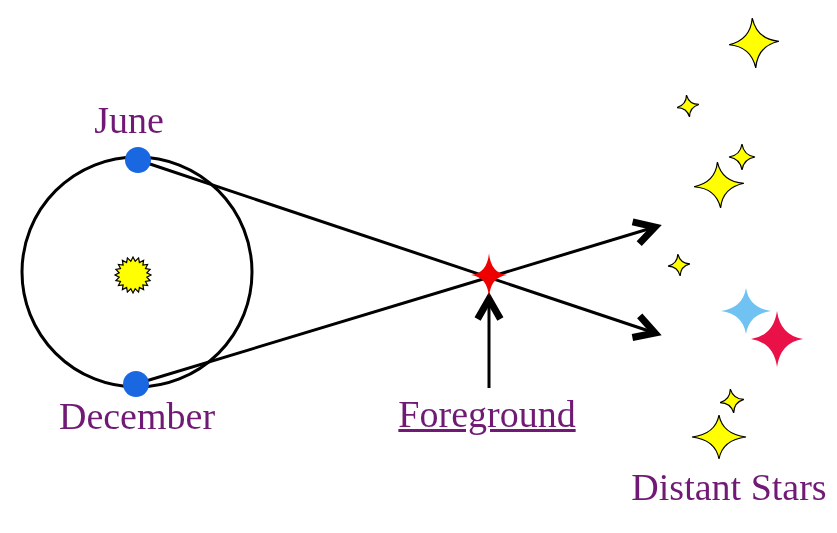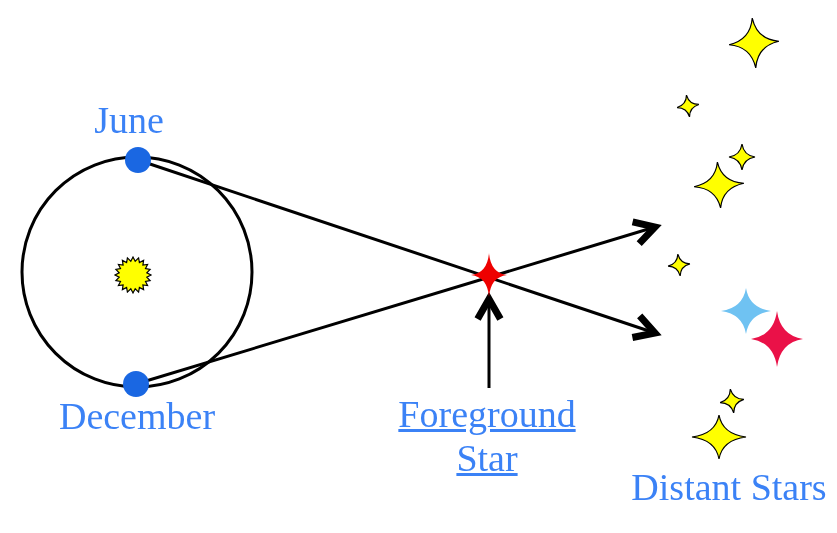--- a/index.html
+++ b/index.html
@@ -6,21 +6,21 @@
   .canvas{
     position:relative;
     width:837px;height:533px;
     background:#ffffff;
     overflow:hidden;
     font-family:"Liberation Serif", serif;
   }
   .scene{position:absolute;left:0;top:0;}
   .label{
     position:absolute;
-    color:#3b82f6;
+    color:#701a75;
     font-size:38px;
     line-height:44px;
     white-space:nowrap;
     transform:translateX(-50%);
     text-align:center;
   }
   .label-june{left:129px;top:98px;}
   .label-december{left:137px;top:394px;}
   .label-foreground{left:487px;top:392px;text-decoration:underline;}
   .label-distant{left:729px;top:465px;}
@@ -51,17 +51,16 @@
       <path d="M 0 -12 Q 1.6 -1.6 12 0 Q 1.6 1.6 0 12 Q -1.6 1.6 -12 0 Q -1.6 -1.6 0 -12 Z" fill="#ffff00" transform="translate(732 401) rotate(-8)" stroke="#000000" stroke-width="1.2"></path>
       <path d="M 0 -22 Q 3.5 -2.9 27 0 Q 3.5 2.9 0 22 Q -3.5 2.9 -27 0 Q -3.5 -2.9 0 -22 Z" fill="#ffff00" transform="translate(719 437) rotate(0)" stroke="#000000" stroke-width="1.2"></path>
     </svg>
 
   <div class="label label-june">June</div>
 
   <div class="label label-december">December</div>
 
   <div class="label label-foreground">
     <div>Foreground</div>
-    <div>Star</div>
   </div>
 
   <div class="label label-distant">Distant Stars</div>
 </div>
 
 </body></html>

